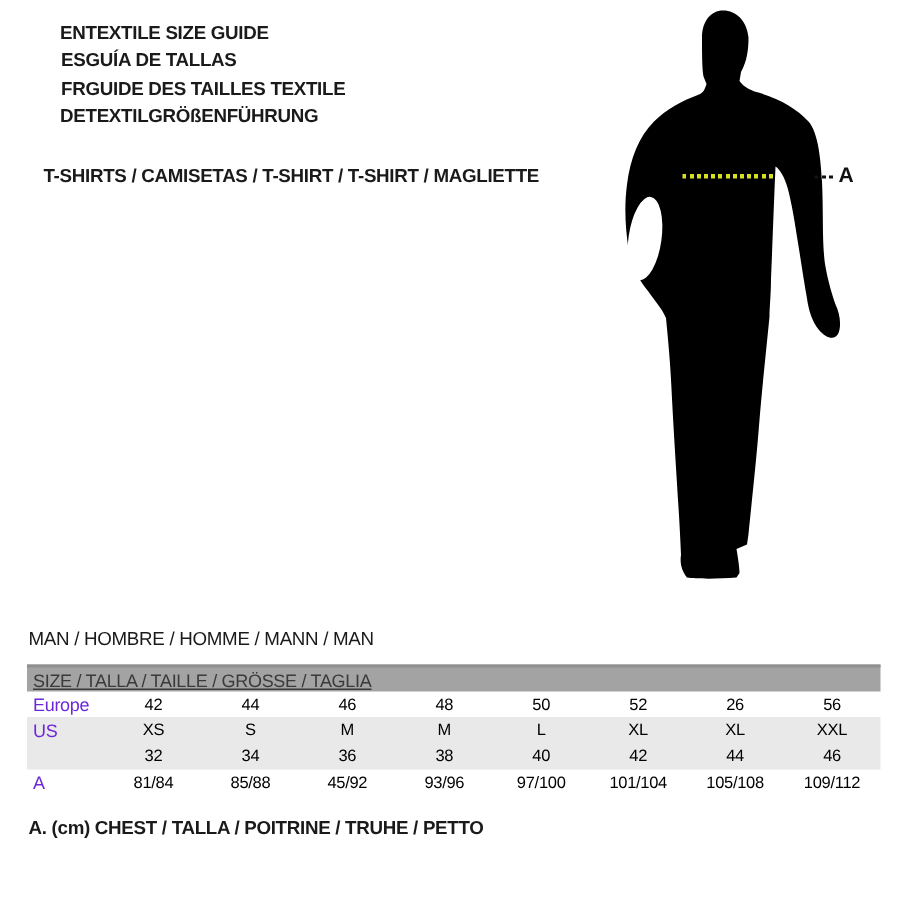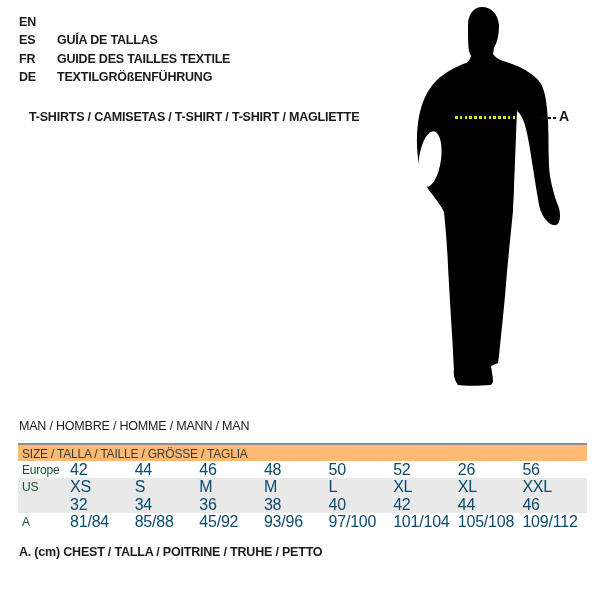--- a/index.html
+++ b/index.html
@@ -5,58 +5,59 @@
   html,body{margin:0;padding:0;}
   body{
     width:600px;height:600px;position:relative;background:#ffffff;
     font-family:"Liberation Sans", sans-serif;color:#1a1a1a;overflow:hidden;
   }
   .abs{position:absolute;}
 
   
   .lang-list{left:19px;top:13px;}
   .lang-row{display:flex;height:18.3px;align-items:center;}
-  .lang-code{width:38px;font-size:12.5px;font-weight:700;letter-spacing:-0.2px;}
+  .lang-code{width:38px;font-size:12.5px;font-weight:700;letter-spacing:-0.2px;text-align:right;}
   .lang-label{font-size:12.5px;font-weight:700;letter-spacing:-0.2px;white-space:nowrap;}
 
   
   .cats{left:29px;top:109px;}
   .cat-line{font-size:12.5px;font-weight:700;letter-spacing:-0.2px;height:17.5px;line-height:17.5px;white-space:nowrap;}
 
   
   .figure-wrap{left:405px;top:4px;width:165px;height:384px;}
   .chest-line{left:455px;top:116px;width:62px;height:3px;
     background:repeating-linear-gradient(90deg,var(--accent,#d9e021) 0 2.6px,transparent 2.6px 4.8px);}
   .measure-dash{left:543px;top:117px;width:14px;height:2px;
     background:repeating-linear-gradient(90deg,#121212 0 2.6px,transparent 2.6px 5px);}
   .measure-a{left:559px;top:108px;font-size:14px;font-weight:600;color:#121212;}
 
   
   .man-title{left:19px;top:419px;font-size:12.5px;font-weight:400;letter-spacing:-0.2px;white-space:nowrap;}
 
   
   .size-table{left:18px;top:443px;width:569px;}
   .size-header{
-    height:18px;line-height:18px;background:#fdba74;border-top:2px solid #8f8f8f;
-    font-size:12px;color:#3a3a3a;padding-left:4px;letter-spacing:-0.2px;box-sizing:border-box;
+    height:18px;line-height:18px;background:#a3a3a3;border-top:2px solid #8f8f8f;
+    font-size:12px;color:#3a3a3a;padding-left:4px;letter-spacing:-0.2px;box-sizing:border-box;text-decoration:underline;
   }
   .trow{display:grid;grid-template-columns:52px repeat(8,1fr);height:17.3px;align-items:center;}
   .trow.band{background:#e9e9e9;}
-  .tlabel{font-size:12px;color:#14532d;padding-left:4px;letter-spacing:-0.2px;}
-  .tcell{font-size:16px;color:#0c4a6e;letter-spacing:-0.2px;}
+  .tlabel{font-size:12px;color:#6d28d9;padding-left:4px;letter-spacing:-0.2px;}
+  .tcell{font-size:11px;color:#000000;text-align:center;letter-spacing:-0.2px;}
 
   
   .footnote{left:19px;top:545px;font-size:12.5px;font-weight:700;letter-spacing:-0.2px;white-space:nowrap;}
 </style>
 </head>
 <body>
 
 <div class="abs lang-list">
   <div class="lang-row">
     <span class="lang-code">EN</span>
+    <span class="lang-label">TEXTILE SIZE GUIDE</span>
   </div>
   <div class="lang-row">
     <span class="lang-code">ES</span>
     <span class="lang-label">GUÍA DE TALLAS</span>
   </div>
   <div class="lang-row">
     <span class="lang-code">FR</span>
     <span class="lang-label">GUIDE DES TAILLES TEXTILE</span>
   </div>
   <div class="lang-row">

